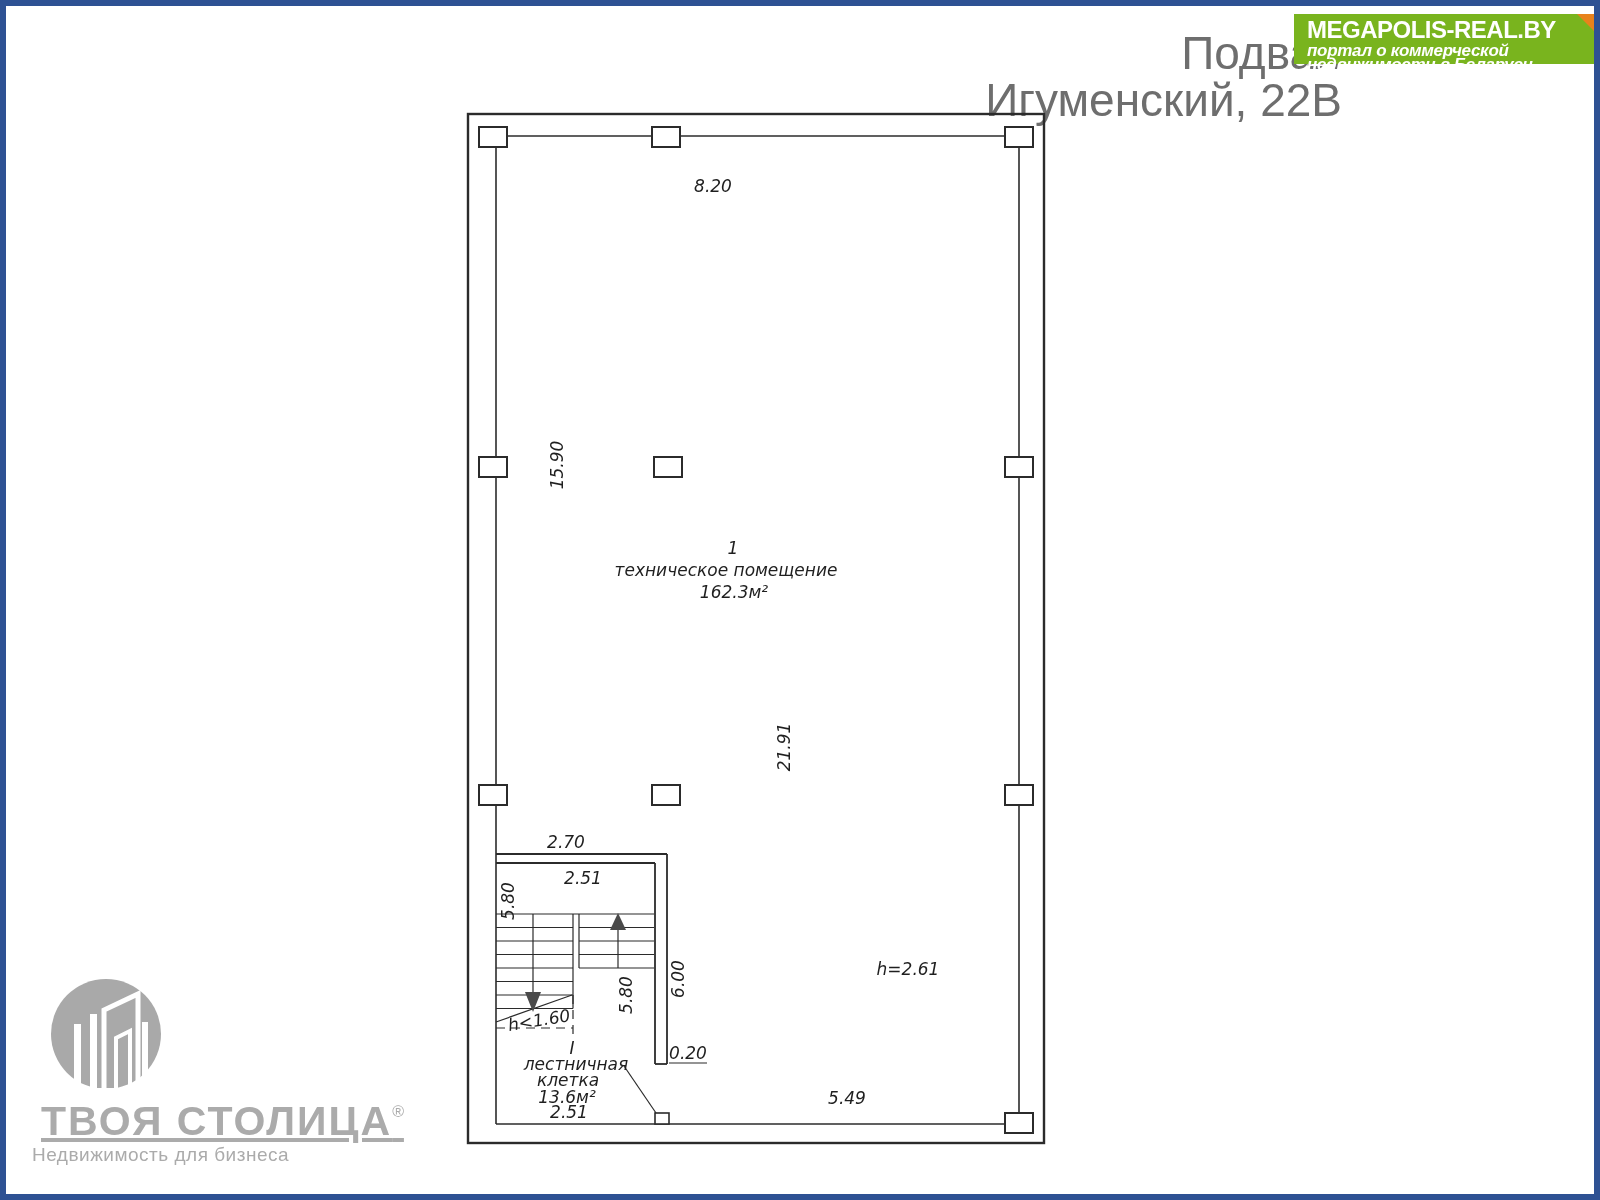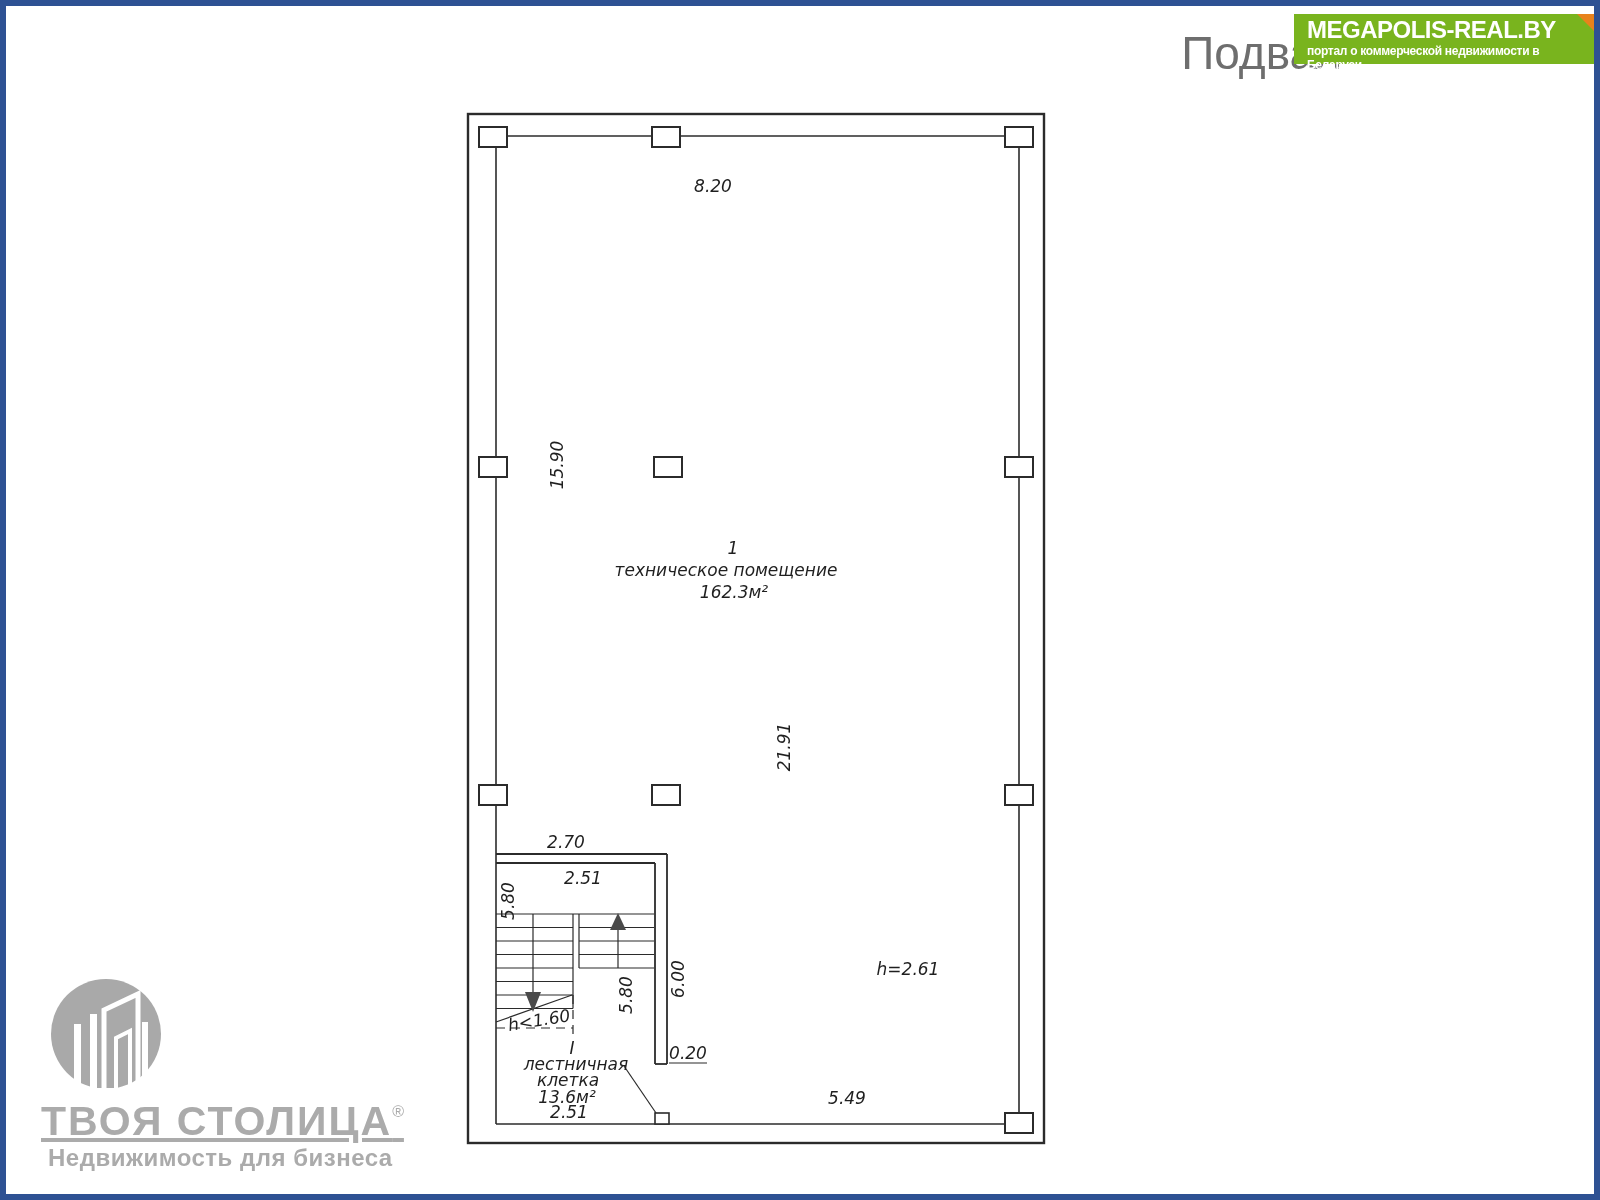--- a/index.html
+++ b/index.html
@@ -11,53 +11,54 @@
     font-family:"Liberation Sans",sans-serif;
     font-size:46px;line-height:47px;font-weight:400;
   }
   
   .badge{
     position:absolute;left:1288px;top:8px;width:300px;height:50px;z-index:10;
     background:#79b41e;color:#fff;font-family:"Liberation Sans",sans-serif;
     box-sizing:border-box;padding:3px 0 0 13px;
   }
   .badge-title{font-size:24px;font-weight:700;letter-spacing:-0.5px;line-height:26px;}
-  .badge-sub{font-size:12px;font-weight:700;letter-spacing:-0.3px;line-height:14px;margin-top:1px;}
+  .badge-sub{font-size:17px;font-weight:700;letter-spacing:-0.3px;line-height:14px;margin-top:1px;font-style:italic;}
   .badge-fold{
     position:absolute;top:0;right:0;width:17px;height:17px;
     background:#e8821c;clip-path:polygon(0 0,100% 0,100% 100%);
   }
   
   .watermark{position:absolute;left:0;top:0;z-index:1;color:#ababab;font-family:"Liberation Sans",sans-serif;}
   .wm-logo{position:absolute;left:28px;top:966px;}
   .wm-brand{
     position:absolute;left:35px;top:1092px;width:460px;
     font-size:41px;font-weight:700;letter-spacing:2px;white-space:nowrap;text-decoration:underline;
   }
   .wm-brand sup{font-size:16px;font-weight:400;vertical-align:18px;letter-spacing:0;}
   .wm-tagline{
-    position:absolute;left:42px;top:1138px;width:460px;
-    font-size:24px;font-weight:700;letter-spacing:0.5px;white-space:nowrap;
+    position:absolute;left:26px;top:1138px;width:460px;
+    font-size:19px;font-weight:400;letter-spacing:0.5px;white-space:nowrap;
   }
   
   .plan-svg{position:absolute;left:0;top:0;z-index:5;}
   .plan-svg text{
     font-family:"DejaVu Sans",sans-serif;font-style:italic;
     fill:#1f1f1f;
   }
   .dim{font-size:17px;}
   .room{font-size:17px;}
 </style>
 </head>
 <body>
 
 <div class="page">
 
   <div class="title-block">
     <div>Подвал</div>
+    <div>Игуменский, 22В</div>
   </div>
 
   <div class="badge">
     <div class="badge-title">MEGAPOLIS-REAL.BY</div>
     <div class="badge-sub">портал о коммерческой недвижимости в Беларуси</div>
     <div class="badge-fold"></div>
   </div>
 
   <div class="watermark">
     <svg class="wm-logo" width="150" height="122" viewBox="0 0 150 122">

